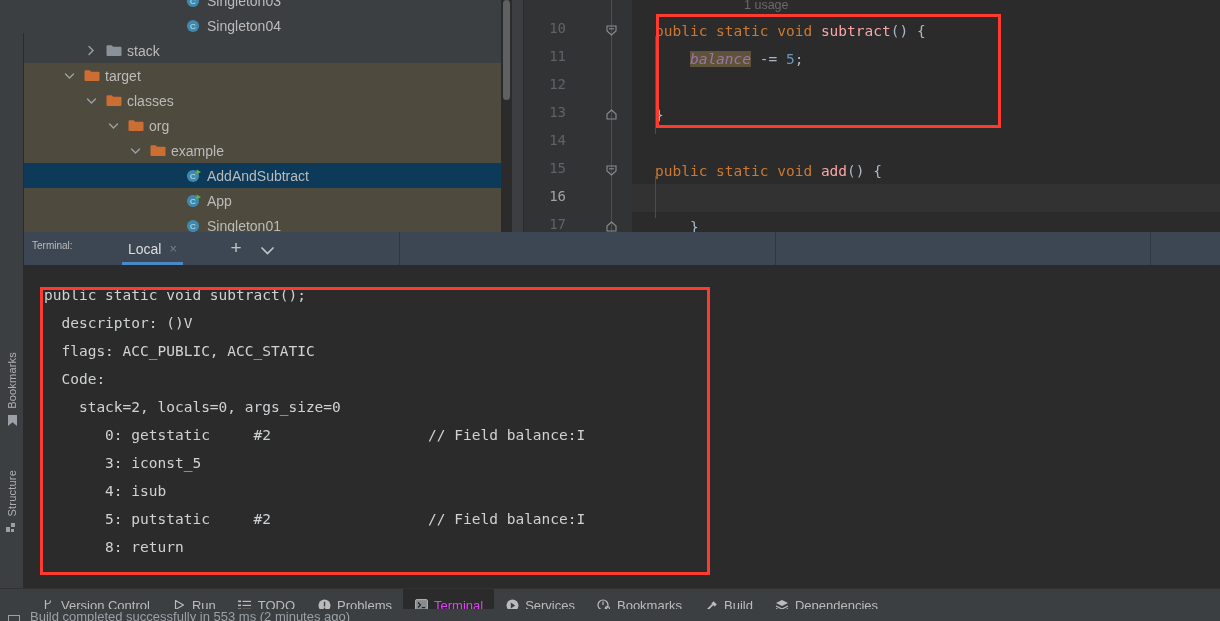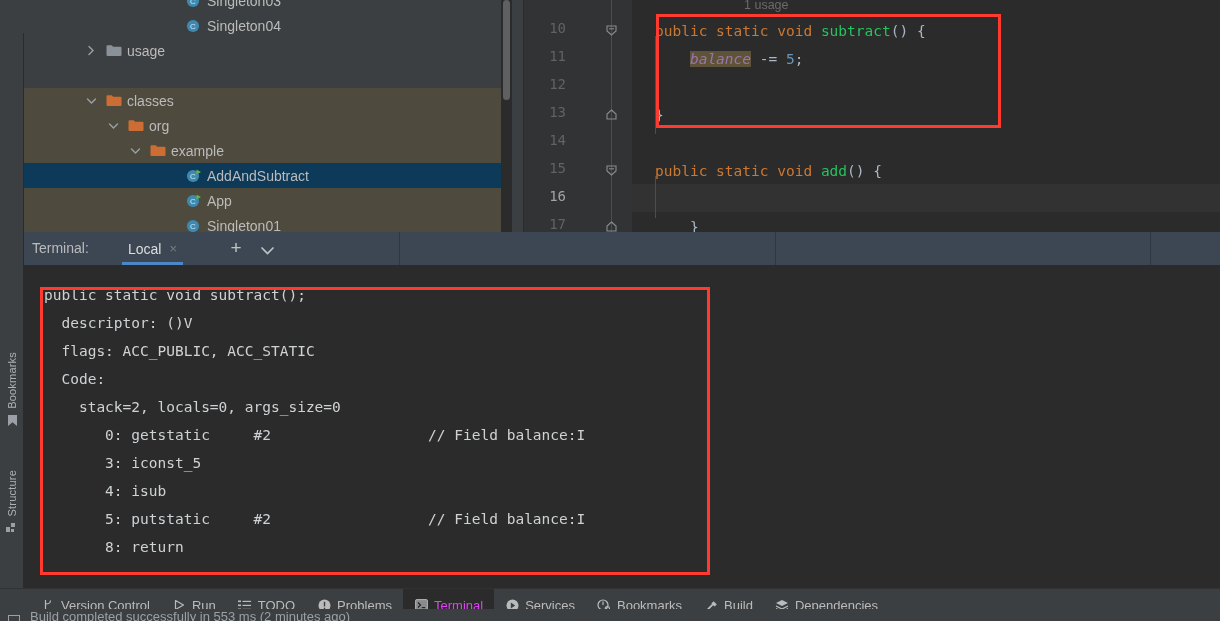--- a/index.html
+++ b/index.html
@@ -91,38 +91,38 @@
   .code-area {
     position: absolute; left: 108px; top: 0; right: 0; height: 232px;
     font-family: "DejaVu Sans Mono", monospace; font-size: 14.5px;
     color: #A9B7C6; overflow: hidden;
   }
   .cl { position: absolute; left: 23px; white-space: pre; line-height: 28px; height: 28px; }
   .curline-bg { position: absolute; left: 0; right: 0; height: 28px; background: #323232; }
   .indent-guide { position: absolute; width: 1px; background: #4B4E50; }
 
   .kw   { color: #CC7832; }
-  .mth  { color: #22c55e; }
+  .mth  { color: #fca5a5; }
   .fld  { color: #9876AA; font-style: italic; background: #5E5339; }
   .num  { color: #6897BB; }
   .pun  { color: #A9B7C6; }
   .usage{ color: #6A6A6A; font-family: "Liberation Sans", sans-serif; font-size: 12.5px; }
 
   .redbox { position: absolute; border: 3px solid #FF3B30; pointer-events: none; }
 
   
   .term-header {
     position: absolute; left: 24px; top: 232px; right: 0; height: 33px;
     background: #3C4753;
   }
   .term-header .hdiv {
     position: absolute; top: 0; width: 1px; height: 33px; background: #2F3742;
   }
   .term-label {
-    position: absolute; left: 8px; top: 8px; font-size: 14px; color: #BBBBBB;
+    position: absolute; left: 8px; top: 8px; font-size: 10px; color: #BBBBBB;
   }
   .term-tab {
     position: absolute; left: 98px; top: 0; height: 33px;
     display: flex; align-items: center; gap: 8px;
     font-size: 14px; color: #DDDDDD; padding: 0 6px;
   }
   .term-tab .underline {
     position: absolute; left: 0; bottom: 0; width: 100%; height: 3px; background: #4A88C7;
   }
   .tab-close { color: #7A7E80; font-size: 13px; }
@@ -230,21 +230,36 @@
             <svg width="8" height="11" viewBox="0 0 8 11">
               <path d="M2 1.5L6 5.5L2 9.5" stroke="#9AA0A6" stroke-width="1.4" fill="none" stroke-linecap="round"></path>
             </svg>
           </span>
           <span style="width: 8px; flex: 0 0 auto;"></span>
           <span class="ficon">
             <svg width="16" height="13" viewBox="0 0 16 13">
               <path d="M0.5 2.2a1 1 0 0 1 1-1h4.2l1.4 1.6h7.4a1 1 0 0 1 1 1v7.3a1 1 0 0 1-1 1H1.5a1 1 0 0 1-1-1z" fill="#8A9199"></path>
             </svg>
           </span>
-          <span class="tlabel">usage</span>
+          <span class="tlabel">stack</span>
+        </div>
+        <div class="tree-row hl" style="position: absolute; left: 0px; right: 0px; top: 63px;">
+          <div style="width: 38px; flex: 0 0 auto;"></div>
+          <span class="arrow">
+            <svg width="11" height="8" viewBox="0 0 11 8">
+              <path d="M1.5 2L5.5 6L9.5 2" stroke="#9AA0A6" stroke-width="1.4" fill="none" stroke-linecap="round"></path>
+            </svg>
+          </span>
+          <span style="width: 8px; flex: 0 0 auto;"></span>
+          <span class="ficon">
+            <svg width="16" height="13" viewBox="0 0 16 13">
+              <path d="M0.5 2.2a1 1 0 0 1 1-1h4.2l1.4 1.6h7.4a1 1 0 0 1 1 1v7.3a1 1 0 0 1-1 1H1.5a1 1 0 0 1-1-1z" fill="#CC6E33"></path>
+            </svg>
+          </span>
+          <span class="tlabel">target</span>
         </div>
         <div class="tree-row hl" style="position: absolute; left: 0px; right: 0px; top: 113px;">
           <div style="width: 82px; flex: 0 0 auto;"></div>
           <span class="arrow">
             <svg width="11" height="8" viewBox="0 0 11 8">
               <path d="M1.5 2L5.5 6L9.5 2" stroke="#9AA0A6" stroke-width="1.4" fill="none" stroke-linecap="round"></path>
             </svg>
           </span>
           <span style="width: 8px; flex: 0 0 auto;"></span>
           <span class="ficon">

